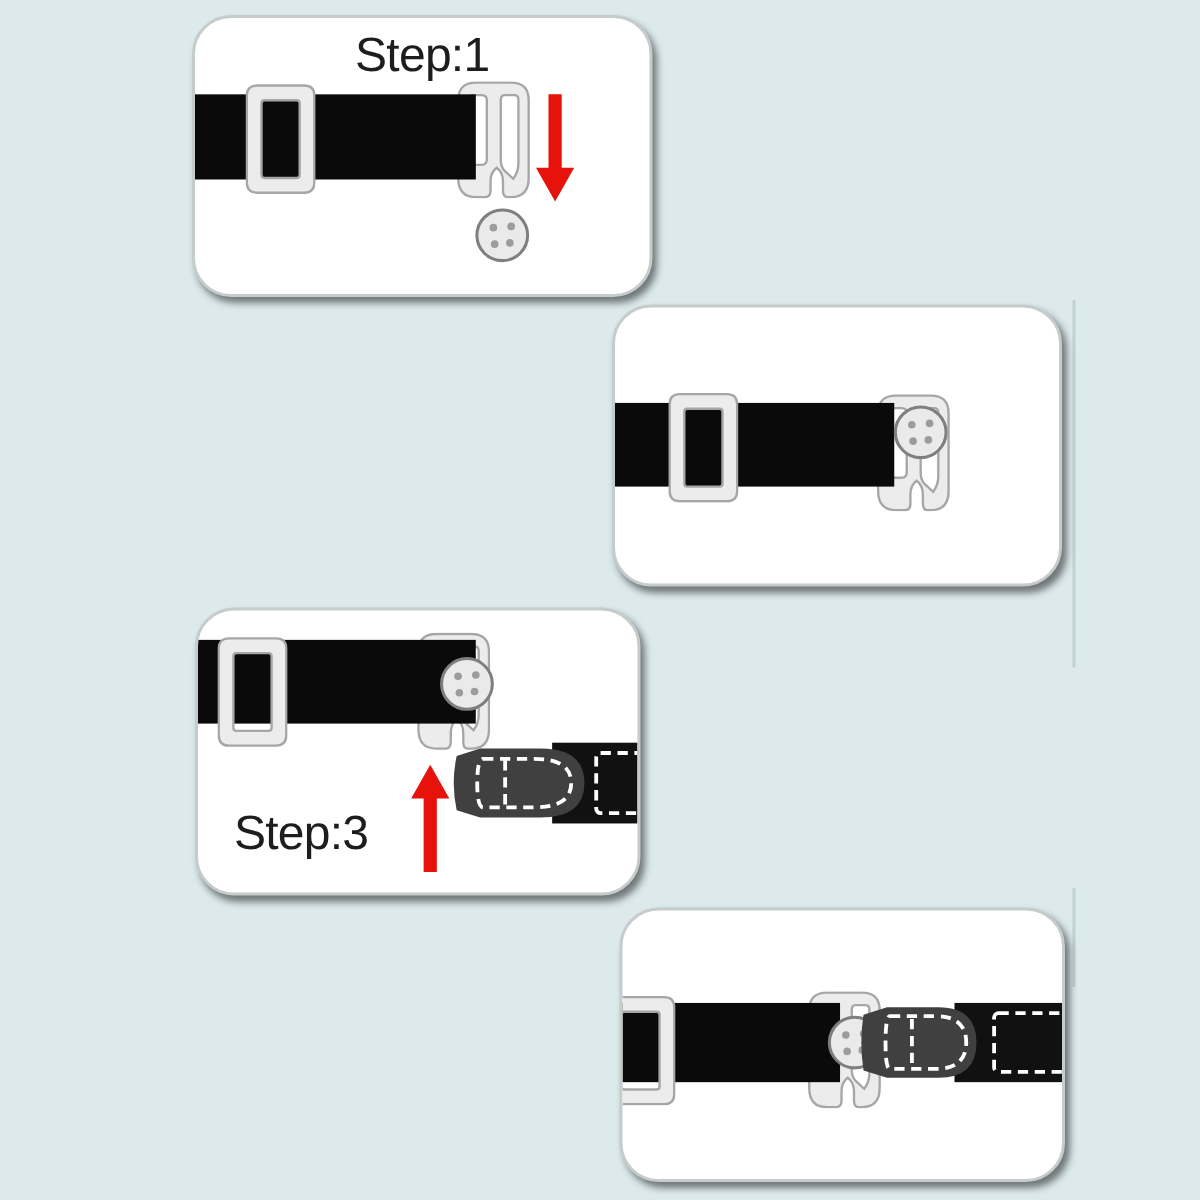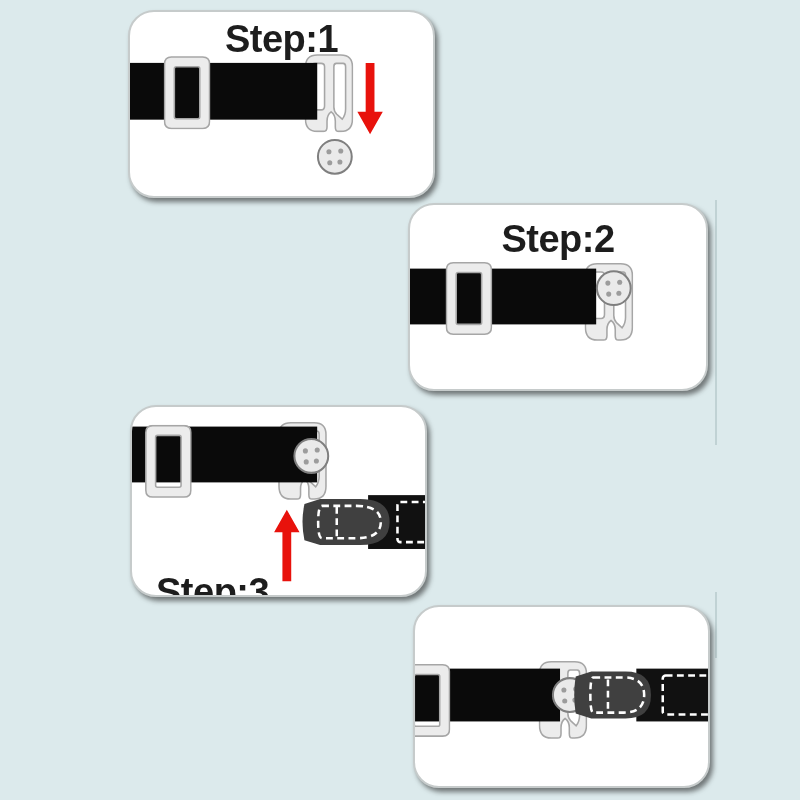--- a/index.html
+++ b/index.html
@@ -15,28 +15,28 @@
     border-radius:26px;
     box-shadow:3px 4px 5px rgba(25,25,25,0.55);
   }
   #card1{left:128px;top:10px;width:307px;height:188px;}
   #card2{left:408px;top:203px;width:300px;height:188px;}
   #card3{left:130px;top:405px;width:297px;height:192px;}
   #card4{left:413px;top:605px;width:297px;height:183px;}
   .scene{position:absolute;left:0;top:0;width:100%;height:100%;display:block;}
   .step-title{
     position:absolute;z-index:5;
-    font-size:38px;font-weight:bold;letter-spacing:-0.5px;
+    font-size:32px;font-weight:normal;letter-spacing:-0.5px;
     color:var(--title,#1d1d1d);
   }
   .title-center{left:0;width:100%;text-align:center;}
   #card1 .step-title{top:6px;}
   #card2 .step-title{top:13px;}
   #card4 .step-title{top:8px;}
-  #card3 .step-title{left:24px;top:130px;margin-top:34px;}
+  #card3 .step-title{left:24px;top:130px;}
   .edge-line{
     position:absolute;width:2px;
     background:var(--edge-line,#c0d2d4);
   }
   #edge-line-upper{left:715px;top:200px;height:245px;}
   #edge-line-lower{left:715px;top:592px;height:66px;}
   .hw{fill:var(--hw-fill,#ececec);stroke:var(--hw-stroke,#a6a6a6);stroke-width:1.6;}
   .strap{fill:var(--strap,#0a0a0a);}
   .darkstrap{fill:var(--dark-strap,#111);}
   .tongue{fill:var(--tongue,#404040);}
@@ -82,21 +82,20 @@
     <svg class="scene" viewBox="0 0 307 188">
       <use href="#sym-hook" x="177" y="43" width="50" height="80"></use>
       <rect class="strap" x="-5" y="52" width="195" height="58"></rect>
       <use href="#sym-slider" x="33" y="45" width="48" height="75"></use>
       <use href="#sym-button" x="189" y="129" width="38" height="38"></use>
       <path class="arrow" transform="translate(244,52)" d="M-4.5,0 H4.5 V50 H13 L0,73 L-13,50 H-4.5 Z"></path>
     </svg>
   </div>
 
   <div class="card" id="card2">
-    <div class="step-title title-center">Step:2</div>
     <svg class="scene" viewBox="0 0 300 188">
       <use href="#sym-hook" x="177" y="59" width="50" height="80"></use>
       <rect class="strap" x="-5" y="65" width="194" height="57"></rect>
       <use href="#sym-slider" x="35" y="58" width="48" height="75"></use>
       <use href="#sym-button" x="188" y="66" width="38" height="38"></use>
     </svg>
   </div>
 
   <div class="card" id="card3">
     <div class="step-title">Step:3</div>

